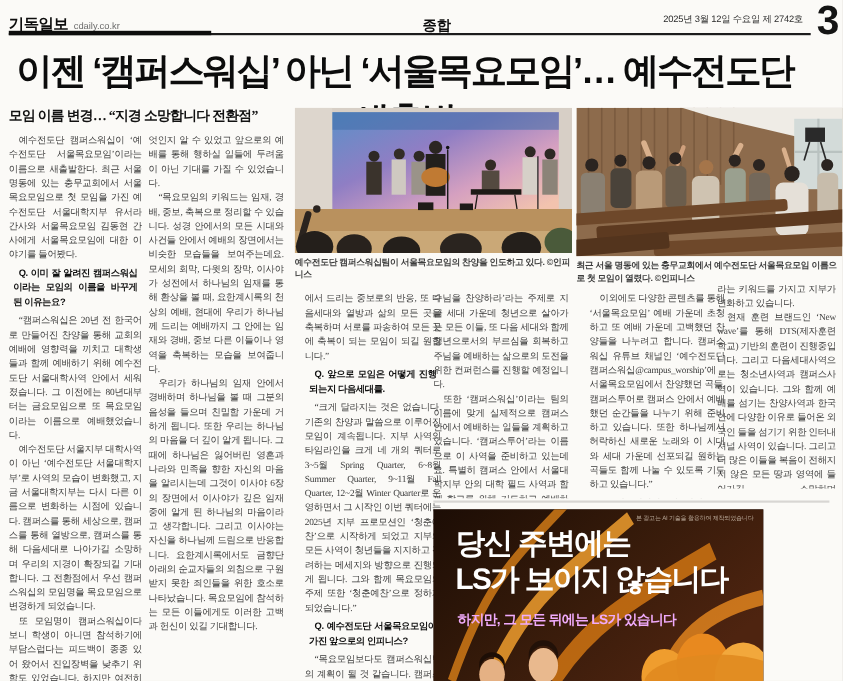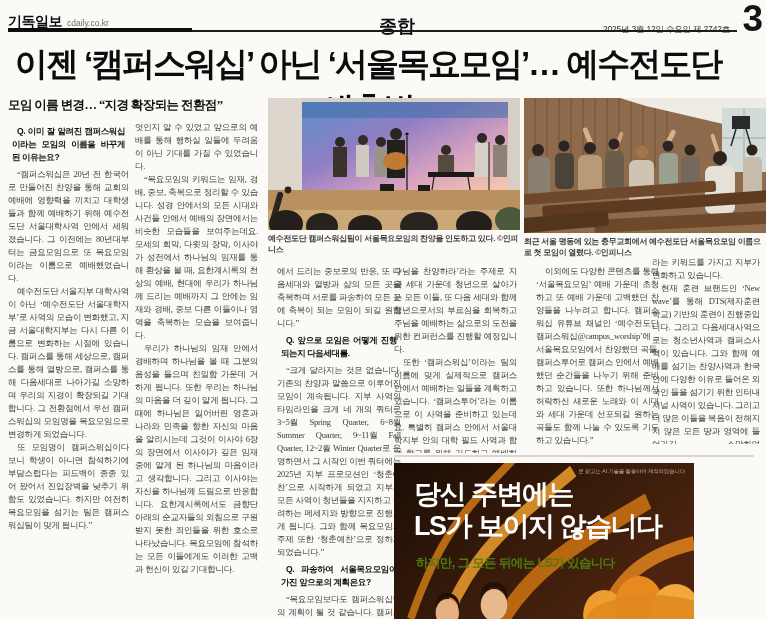--- a/index.html
+++ b/index.html
@@ -2,22 +2,22 @@
 <html><head>
 <meta charset="utf-8">
 <style>
   html,body{margin:0;padding:0;background:#e8e6e2;}
   .page{position:relative;width:766px;height:619px;background:#fbfaf7;overflow:hidden;
         font-family:"Liberation Sans",sans-serif;color:#222;}
 
   
   .brand{position:absolute;left:8px;top:13px;font-size:14px;font-weight:800;letter-spacing:-0.5px;color:#0d0d0d;}
   .brand .site{font-size:8.5px;font-weight:400;color:#6b6b6b;margin-left:5px;letter-spacing:0;}
-  .section{position:absolute;left:0;right:0;top:14px;text-align:center;font-size:18px;font-weight:800;color:#0d0d0d;padding-left:28px;}
-  .dateline{position:absolute;right:36px;top:24px;font-size:8.5px;color:#2c2c2c;letter-spacing:-0.2px;margin-left:12px;}
+  .section{position:absolute;left:0;right:0;top:14px;text-align:center;font-size:13px;font-weight:800;color:#0d0d0d;padding-left:28px;}
+  .dateline{position:absolute;right:36px;top:12px;font-size:8.5px;color:#2c2c2c;letter-spacing:-0.2px;margin-left:12px;}
   .pagenum{position:absolute;right:3px;top:0px;font-size:37px;font-weight:600;color:#141414;line-height:38px;}
   .rule-thin{position:absolute;left:8px;top:30px;width:729px;height:2px;background:#1c1c1c;}
   .rule-thick{position:absolute;left:8px;top:28px;width:184px;height:4px;background:#0d0d0d;}
 
   
   .headline{position:absolute;left:0;right:30px;top:42px;text-align:center;
             font-size:33px;font-weight:900;letter-spacing:-2px;color:#0c0c0c;}
   .subhead{position:absolute;left:8px;top:97px;width:254px;
            font-family:"Liberation Serif",serif;font-size:12.5px;font-weight:700;
            letter-spacing:-0.6px;color:#111;}
@@ -47,38 +47,38 @@
   .c5{left:652px;top:256px;width:108px;height:188px;}
 
   
   .ad-divider{position:absolute;left:394px;top:455px;width:360px;height:2px;background:#d8d6d3;}
   .ad{position:absolute;left:394px;top:463px;width:300px;height:156px;overflow:hidden;background:#23110a;}
   .ad svg{position:absolute;left:0;top:0;width:100%;height:100%;}
   .ad-disclaimer{position:absolute;top:5px;right:9px;font-size:5.5px;color:#b6a595;letter-spacing:-0.2px;}
   .ad-line{position:absolute;left:20px;font-size:27px;font-weight:900;color:#ffffff;letter-spacing:-1.5px;line-height:30px;}
   .ad-line1{top:16px;}
   .ad-line2{top:48px;text-align:center;}
-  .ad-sub{position:absolute;left:22px;top:92px;font-size:12.5px;font-weight:600;color:#4d7c0f;letter-spacing:-0.6px;text-align:right;}
+  .ad-sub{position:absolute;left:22px;top:92px;font-size:12.5px;font-weight:600;color:#f0abfc;letter-spacing:-0.6px;text-align:right;}
 </style>
 </head>
 <body>
 
 <div class="page">
 
   <div class="brand">
     <span>기독일보</span><span class="site">cdaily.co.kr</span>
   </div>
   <div class="section">종합</div>
   <div class="dateline">2025년 3월 12일 수요일 제 2742호</div>
   <div class="pagenum">3</div>
   <div class="rule-thin"></div>
   <div class="rule-thick"></div>
 
   <h1 class="headline" style="margin:0;position:absolute;">이젠 ‘캠퍼스워십’ 아닌 ‘서울목요모임’… 예수전도단 새출발</h1>
-  <div class="subhead">모임 이름 변경… “지경 확장되는 전환점”</div>
+  <div class="subhead">모임 이름 변경… “지경 소망합니다 전환점”</div>
 
   <figure class="photo1">
     <svg viewBox="0 0 252 132" preserveAspectRatio="none">
       <defs>
         <linearGradient id="g1" x1="0" y1="0" x2="1" y2="0.9">
           <stop offset="0" stop-color="#5c90c8"></stop>
             <stop offset="0.4" stop-color="#8f7ec4"></stop>
           <stop offset="0.72" stop-color="#d5a0c0"></stop>
             <stop offset="1" stop-color="#f2c3ae"></stop>
         </linearGradient>
@@ -180,35 +180,36 @@
         <rect x="-8" y="96" width="200" height="11" rx="3" transform="rotate(-4 0 96)" fill="#6e482a"></rect>
         <rect x="18" y="108" width="230" height="12" rx="3" transform="rotate(-4 18 108)" fill="#5d3a20"></rect>
         <rect x="70" y="122" width="180" height="13" rx="3" transform="rotate(-3 70 122)" fill="#6e482a"></rect>
         <rect x="-6" y="120" width="90" height="15" rx="3" transform="rotate(-5 0 120)" fill="#53341d"></rect>
       </g>
     </svg>
   </figure>
   <figcaption class="caption caption2">최근 서울 명동에 있는 충무교회에서 예수전도단 서울목요모임 이름으로 첫 모임이 열렸다. ©인피니스</figcaption>
 
   <div class="col c0">
+      <div class="p">예수전도단 캠퍼스워십이 ‘예수전도단 서울목요모임’이라는 이름으로 새출발한다. 최근 서울 명동에 있는 충무교회에서 서울목요모임으로 첫 모임을 가진 예수전도단 서울대학지부 유서라 간사와 서울목요모임 김동현 간사에게 서울목요모임에 대한 이야기를 들어봤다.</div>
       <div class="q">Q. 이미 잘 알려진 캠퍼스워십이라는 모임의 이름을 바꾸게 된 이유는요?</div>
       <div class="p">“캠퍼스워십은 20년 전 한국어로 만들어진 찬양을 통해 교회의 예배에 영향력을 끼치고 대학생들과 함께 예배하기 위해 예수전도단 서울대학사역 안에서 세워졌습니다. 그 이전에는 80년대부터는 금요모임으로 또 목요모임이라는 이름으로 예배했었습니다.</div>
       <div class="p">예수전도단 서울지부 대학사역이 아닌 ‘예수전도단 서울대학지부’로 사역의 모습이 변화했고, 지금 서울대학지부는 다시 다른 이름으로 변화하는 시점에 있습니다. 캠퍼스를 통해 세상으로, 캠퍼스를 통해 열방으로, 캠퍼스를 통해 다음세대로 나아가길 소망하며 우리의 지경이 확장되길 기대합니다. 그 전환점에서 우선 캠퍼스워십의 모임명을 목요모임으로 변경하게 되었습니다.</div>
       <div class="p">또 모임명이 캠퍼스워십이다 보니 학생이 아니면 참석하기에 부담스럽다는 피드백이 종종 있어 왔어서 진입장벽을 낮추기 위함도 있었습니다. 하지만 여전히 목요모임을 섬기는 팀은 캠퍼스워십팀이 맞게 됩니다.”</div>
     </div>
   <div class="col c1">
       <div class="p cont">엇인지 알 수 있었고 앞으로의 예배를 통해 행하실 일들에 두려움이 아닌 기대를 가질 수 있었습니다.</div>
       <div class="p">“목요모임의 키워드는 임재, 경배, 중보, 축복으로 정리할 수 있습니다. 성경 안에서의 모든 시대와 사건들 안에서 예배의 장면에서는 비슷한 모습들을 보여주는데요. 모세의 회막, 다윗의 장막, 이사야가 성전에서 하나님의 임재를 통해 환상을 볼 때, 요한계시록의 천상의 예배, 현대에 우리가 하나님께 드리는 예배까지 그 안에는 임재와 경배, 중보 다른 이들이나 영역을 축복하는 모습을 보여줍니다.</div>
       <div class="p">우리가 하나님의 임재 안에서 경배하며 하나님을 볼 때 그분의 음성을 들으며 친밀함 가운데 거하게 됩니다. 또한 우리는 하나님의 마음을 더 깊이 알게 됩니다. 그때에 하나님은 잃어버린 영혼과 나라와 민족을 향한 자신의 마음을 알리시는데 그것이 이사야 6장의 장면에서 이사야가 깊은 임재 중에 알게 된 하나님의 마음이라고 생각합니다. 그리고 이사야는 자신을 하나님께 드림으로 반응합니다. 요한계시록에서도 금향단 아래의 순교자들의 외침으로 구원받지 못한 죄인들을 위한 호소로 나타났습니다. 목요모임에 참석하는 모든 이들에게도 이러한 고백과 헌신이 있길 기대합니다.</div>
     </div>
   <div class="col c2">
       <div class="p cont">에서 드리는 중보로의 반응, 또 다음세대와 열방과 삶의 모든 곳을 축복하며 서로를 파송하여 모든 곳에 축복이 되는 모임이 되길 원합니다.”</div>
       <div class="q">Q. 앞으로 모임은 어떻게 진행되는지 다음세대를.</div>
       <div class="p">“크게 달라지는 것은 없습니다. 기존의 찬양과 말씀으로 이루어진 모임이 계속됩니다. 지부 사역의 타임라인을 크게 네 개의 쿼터로 3~5월 Spring Quarter, 6~8월 Summer Quarter, 9~11월 Fall Quarter, 12~2월 Winter Quarter로 운영하면서 그 시작인 이번 쿼터에는 2025년 지부 프로모션인 ‘청춘예찬’으로 시작하게 되었고 지부의 모든 사역이 청년들을 지지하고 격려하는 메세지와 방향으로 진행되게 됩니다. 그와 함께 목요모임의 주제 또한 ‘청춘예찬’으로 정하게 되었습니다.”</div>
-      <div class="q">Q. 파송하여 서울목요모임이 가진 앞으로의 계획은요?</div>
+      <div class="q">Q. 예수전도단 서울목요모임이 가진 앞으로의 인피니스?</div>
       <div class="p">“목요모임보다도 캠퍼스워십팀의 계획이 될 것 같습니다. 캠퍼스워십은 처음부터 지금까지 청년 세대와 함께 예배해왔고 앞으로도 함께 예배하기를 소망하고 있습니다. ‘서울목요모임’ 예배 사역과 함께, 캠퍼스워십은 이 시대의 청년과 다음세대를 향한 하나님의 마음을 선포하고 함께 예배하기 위해 준비하고 있습니다.</div>
     </div>
   <div class="col c3">
       <div class="p cont">수님을 찬양하라’라는 주제로 지금 세대 가운데 청년으로 살아가는 모든 이들, 또 다음 세대와 함께 청년으로서의 부르심을 회복하고 주님을 예배하는 삶으로의 도전을 위한 컨퍼런스를 진행할 예정입니다.</div>
       <div class="p">또한 ‘캠퍼스워십’이라는 팀의 이름에 맞게 실제적으로 캠퍼스 안에서 예배하는 일들을 계획하고 있습니다. ‘캠퍼스투어’라는 이름으로 이 사역을 준비하고 있는데요. 특별히 캠퍼스 안에서 서울대학지부 안의 대학 필드 사역과 함께 학교를 위해 기도하고 예배하기 위해 기도로 준비하고 있습니다. 이와 같은 사역을 통해 하나님께서 캠퍼스 안에서도 예배 받으시고 영광 받으시기를 기대하고 소망합니다.</div>
     </div>
   <div class="col c4">
       <div class="p">이외에도 다양한 콘텐츠를 통해 ‘서울목요모임’ 예배 가운데 초청하고 또 예배 가운데 고백했던 찬양들을 나누려고 합니다. 캠퍼스워십 유튜브 채널인 ‘예수전도단 캠퍼스워십@campus_worship’에 서울목요모임에서 찬양했던 곡들, 캠퍼스투어로 캠퍼스 안에서 예배했던 순간들을 나누기 위해 준비하고 있습니다. 또한 하나님께서 허락하신 새로운 노래와 이 시대와 세대 가운데 선포되길 원하는 곡들도 함께 나눌 수 있도록 기도하고 있습니다.”</div>
       <div class="q">Q. 서울대학지부의 사역들도 간단하게 소개해 주실 수 있을까요?</div>
     </div>

